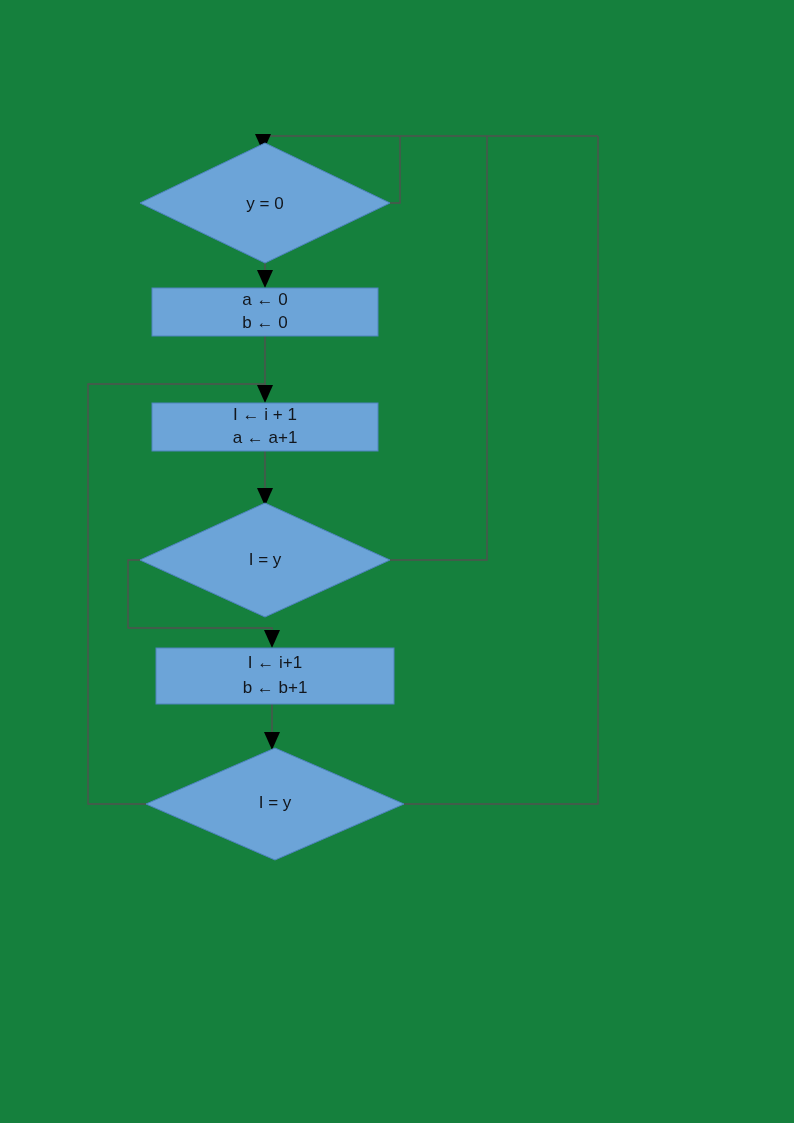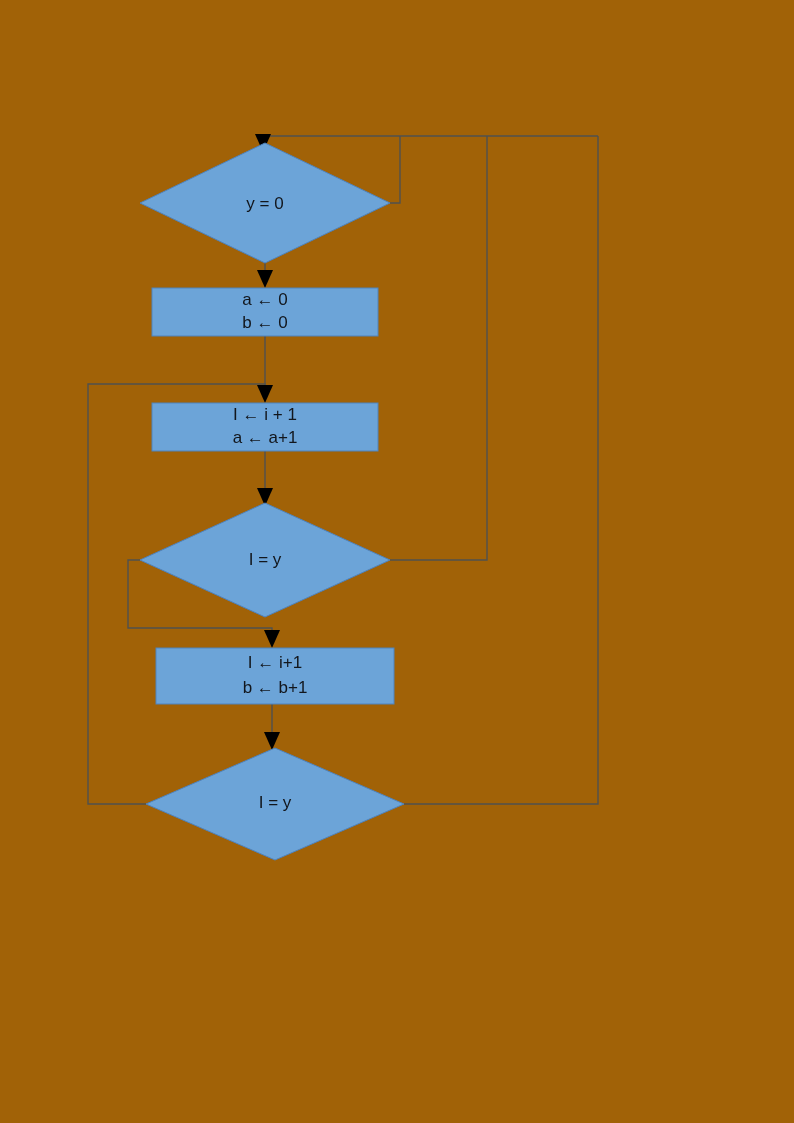--- a/index.html
+++ b/index.html
@@ -7,21 +7,21 @@
     padding: 0;
     background: #ffffff;
   }
   body {
     font-family: "Liberation Sans", sans-serif;
   }
   #canvas {
     position: relative;
     width: 794px;
     height: 1123px;
-    background: #a16207;
+    background: #15803d;
     overflow: hidden;
   }
   #flow-svg {
     position: absolute;
     top: 0;
     left: 0;
     width: 794px;
     height: 1123px;
   }
   .node-shape {

